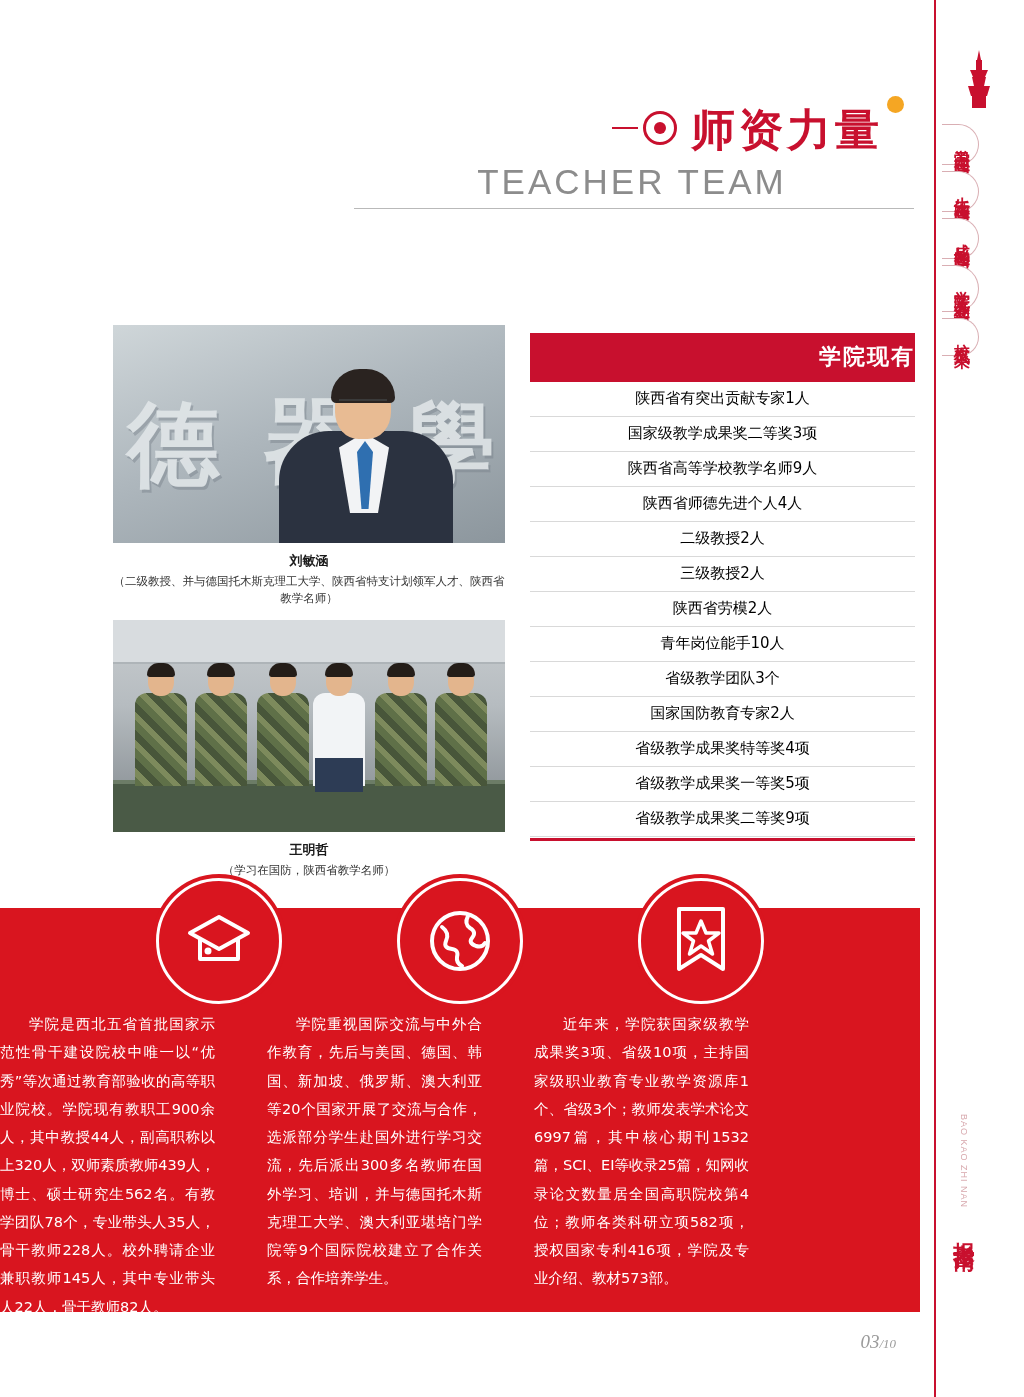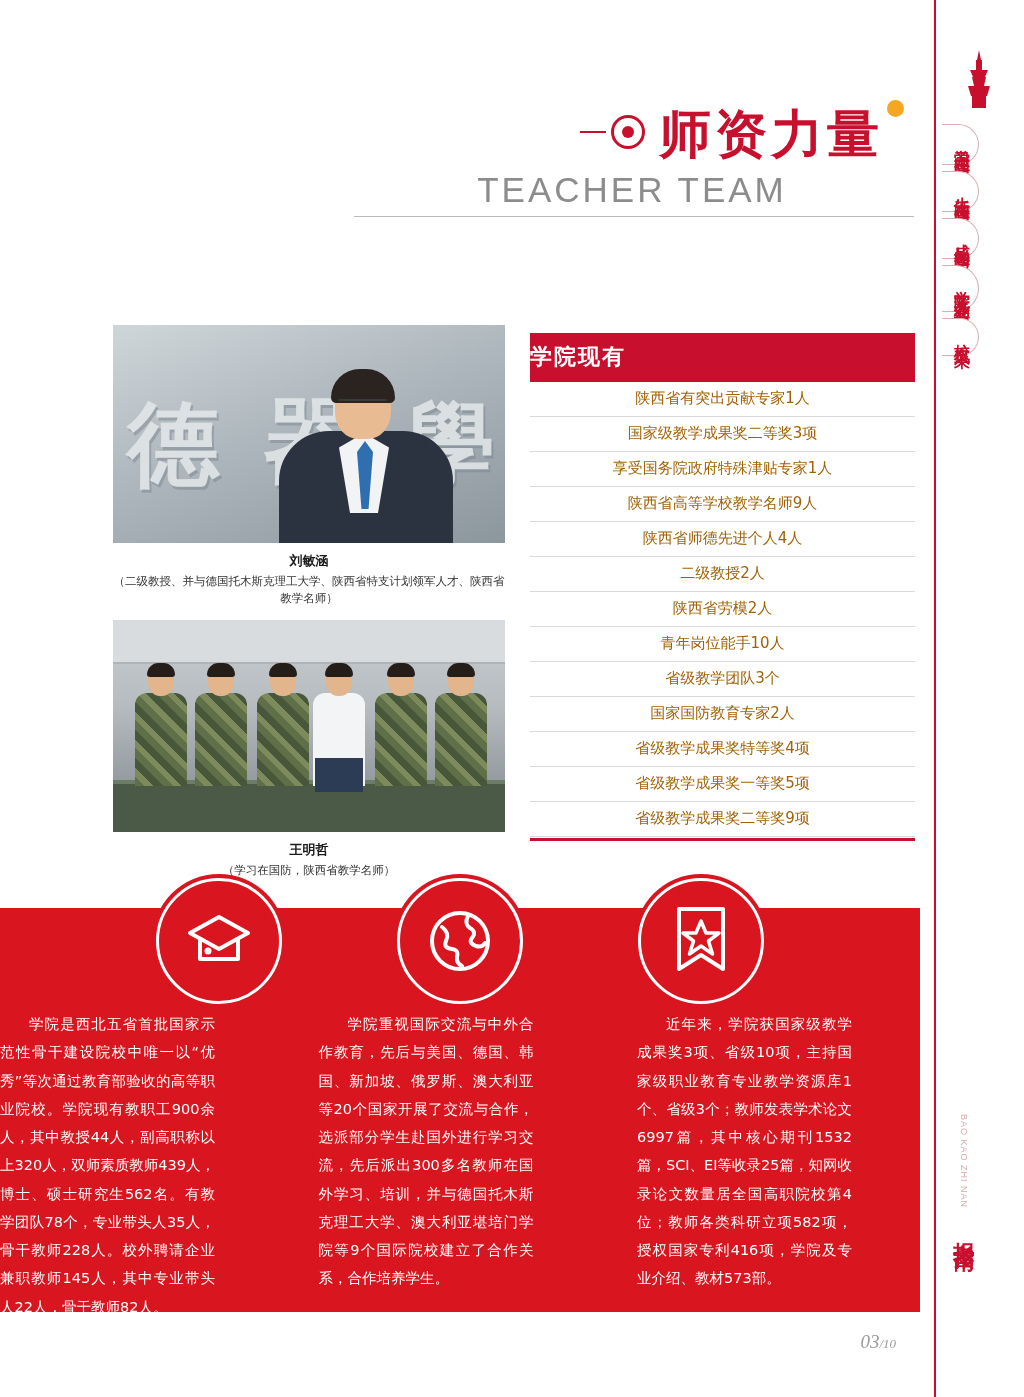--- a/index.html
+++ b/index.html
@@ -43,21 +43,21 @@
     border: 3px solid #c8102e;
     border-radius: 50%;
     display: flex; align-items: center; justify-content: center;
   }
   .title-dots .ring i {
     width: 12px; height: 12px; border-radius: 50%;
     background: #c8102e; display: block;
   }
   .cn-title {
     font-family: "DejaVu Sans", sans-serif;
-    font-size: 52px;
+    font-size: 44px;
     font-weight: bold;
     color: #c8102e;
     letter-spacing: 4px;
     line-height: 1;
     position: relative;
   }
   .en-title {
     margin-top: 10px;
     font-size: 35px;
     letter-spacing: 3px;
@@ -201,32 +201,32 @@
   
   .stats {
     position: absolute;
     left: 530px;
     top: 333px;
     width: 385px;
   }
   .stats-head {
     background: #c8102e;
     color: #fff;
-    text-align: left;
+    text-align: right;
     font-family: "DejaVu Sans", sans-serif;
     font-size: 22px;
     font-weight: bold;
     letter-spacing: 2px;
     padding: 9px 0 10px;
   }
   .stats-row {
     text-align: center;
     font-family: "DejaVu Sans", sans-serif;
     font-size: 15px;
-    color: #a16207;
+    color: #000000;
     padding: 7px 0 8px;
     border-bottom: 1px solid #d9d9d9;
     white-space: nowrap;
   }
   .stats-row:last-child { border-bottom: none; }
   .stats-bottom-bar {
     height: 3px;
     background: #c8102e;
     margin-top: 1px;
   }
@@ -259,21 +259,21 @@
     box-shadow: 0 0 0 4px #d9151f;
     display: flex; align-items: center; justify-content: center;
   }
   .circle svg { display: block; }
   .cols {
     position: absolute;
     top: 1010px;
     left: 0;
     width: 852px;
     display: flex;
-    justify-content: space-between;
+    justify-content: flex-start;
     gap: 52px;
   }
   .col {
     width: 215px;
     color: #ffffff;
     font-family: "DejaVu Sans", sans-serif;
     font-size: 14.5px;
     line-height: 1.95;
     text-align: justify;
     text-indent: 2em;
@@ -438,24 +438,24 @@
       </div>
     </div>
     <div class="caption-name">王明哲</div>
     <div class="caption-sub">（学习在国防，陕西省教学名师）</div>
   </div>
 
   <div class="stats">
     <div class="stats-head">学院现有</div>
     <div class="stats-row">陕西省有突出贡献专家1人</div>
     <div class="stats-row">国家级教学成果奖二等奖3项</div>
-    <div class="stats-row">享受国务院政府特殊津贴专家1人</div>
     <div class="stats-row">陕西省高等学校教学名师9人</div>
     <div class="stats-row">陕西省师德先进个人4人</div>
     <div class="stats-row">二级教授2人</div>
+    <div class="stats-row">三级教授2人</div>
     <div class="stats-row">陕西省劳模2人</div>
     <div class="stats-row">青年岗位能手10人</div>
     <div class="stats-row">省级教学团队3个</div>
     <div class="stats-row">国家国防教育专家2人</div>
     <div class="stats-row">省级教学成果奖特等奖4项</div>
     <div class="stats-row">省级教学成果奖一等奖5项</div>
     <div class="stats-row">省级教学成果奖二等奖9项</div>
     <div class="stats-bottom-bar"></div>
   </div>
 

